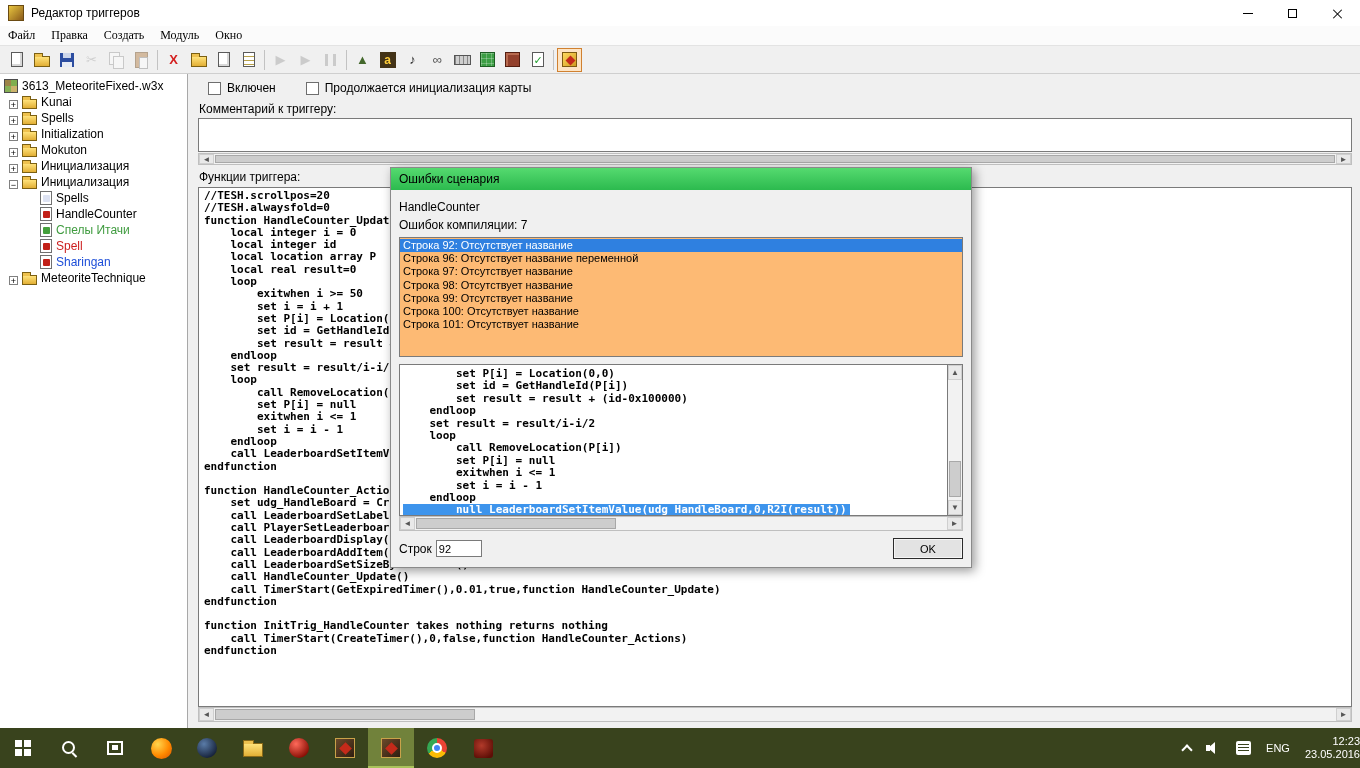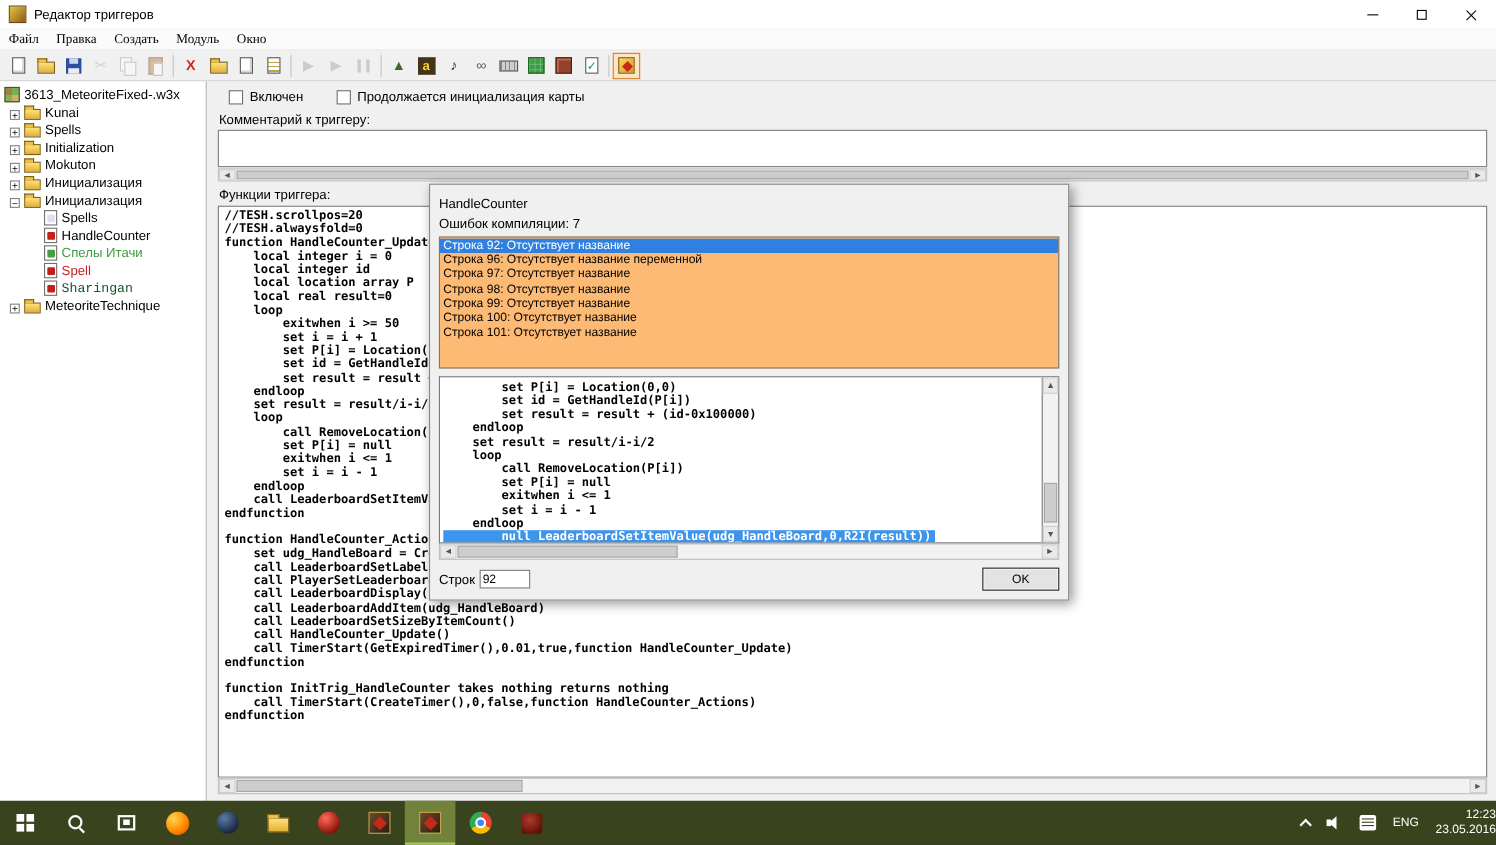--- a/index.html
+++ b/index.html
@@ -295,21 +295,21 @@
         <div class="tree-row lvl2">
           <span class="trig-ico">
             <span class="trig-dot" style="background: rgb(194, 32, 24);"></span>
           </span>
           <span style="color: rgb(204, 31, 31); margin-top: 36px;">Spell</span>
         </div>
         <div class="tree-row lvl2">
           <span class="trig-ico">
             <span class="trig-dot" style="background: rgb(194, 32, 24);"></span>
           </span>
-          <span style="color: #14532d; font-family: Liberation Mono, monospace;">Sharingan</span>
+          <span style="color: #1d4ed8;">Sharingan</span>
         </div>
         <div class="tree-row lvl1">
           <span class="expand">+</span>
           <span class="ti folder small"></span>
           <span>MeteoriteTechnique</span>
         </div>
       </div>
 
     <div class="main">
       <div class="check-row">
@@ -379,20 +379,23 @@
         <span class="htrack">
             <span class="hthumb w260"></span>
           </span>
         <span class="sbtn right"></span>
       </div>
     </div>
   </div>
 </div>
 
 <div class="dialog">
+  <div class="dlg-title">
+    <span>Ошибки сценария</span>
+  </div>
   <div class="dlg-body">
     <div class="dlg-line">HandleCounter</div>
     <div class="dlg-line">Ошибок компиляции: 7</div>
     <div class="listbox">
         <div class="lrow sel">Строка  92: Отсутствует название</div>
         <div class="lrow">Строка  96: Отсутствует название переменной</div>
         <div class="lrow">Строка  97: Отсутствует название</div>
         <div class="lrow">Строка  98: Отсутствует название</div>
         <div class="lrow">Строка  99: Отсутствует название</div>
         <div class="lrow">Строка 100: Отсутствует название</div>

